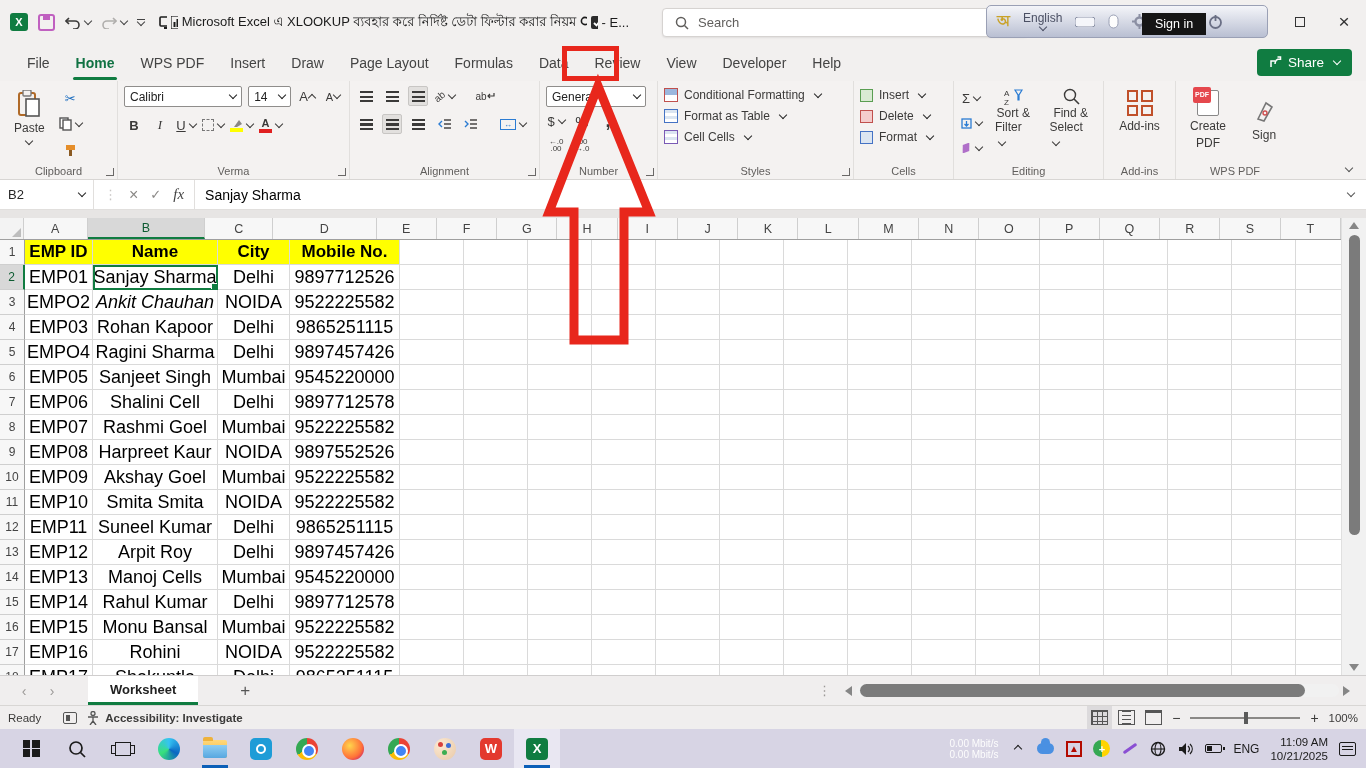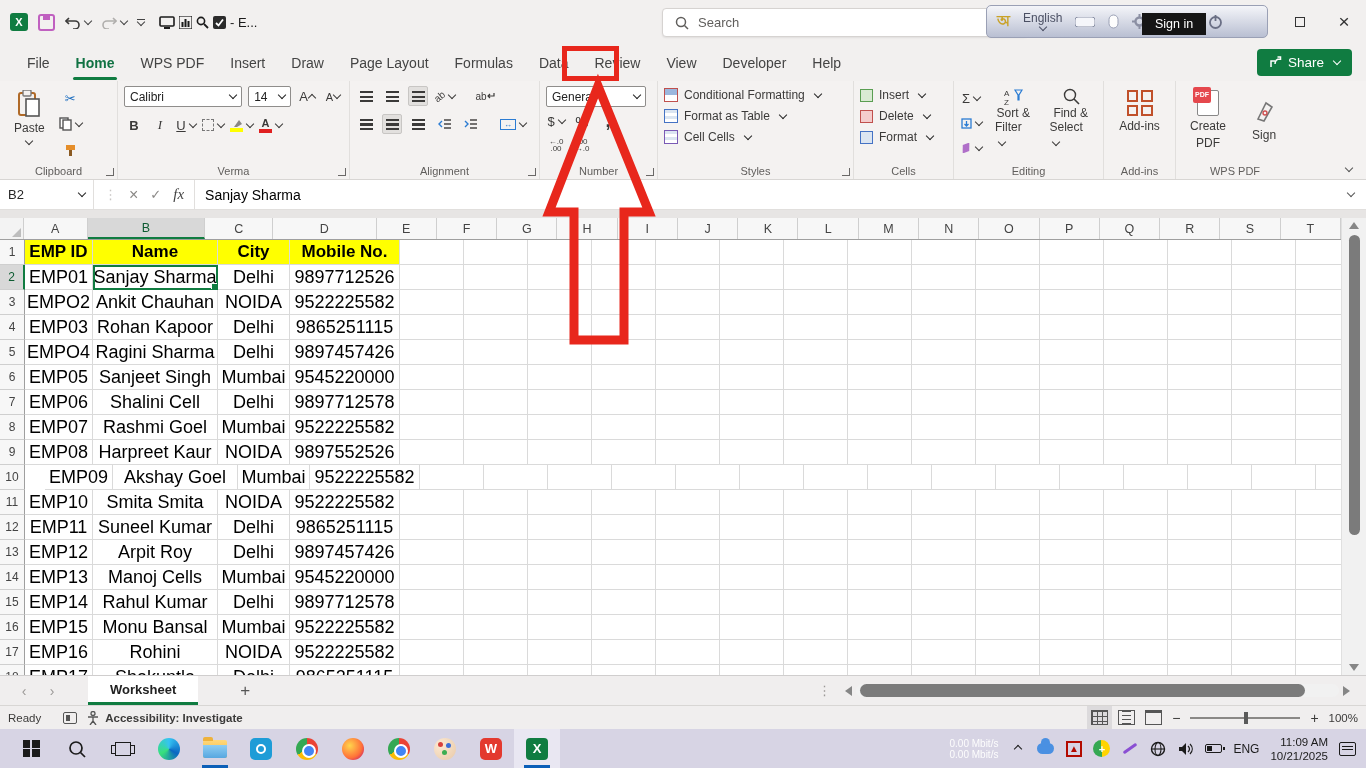--- a/index.html
+++ b/index.html
@@ -199,20 +199,21 @@
     <svg width="16" height="13">
         <rect x="1" y="1" width="14" height="9" rx="1" fill="none" stroke="#1b1b1b" stroke-width="1.6"></rect>
         <rect x="5" y="11" width="6" height="2" fill="#1b1b1b"></rect>
       </svg>
     <svg width="13" height="13">
         <rect x="0" y="0" width="13" height="13" fill="none" stroke="#1b1b1b" stroke-width="1.2"></rect>
         <rect x="2.5" y="6" width="2" height="5" fill="#1b1b1b"></rect>
         <rect x="5.5" y="3" width="2" height="8" fill="#1b1b1b"></rect>
         <rect x="8.5" y="5" width="2" height="6" fill="#1b1b1b"></rect>
       </svg>
+    <span>Microsoft Excel এ XLOOKUP ব্যবহার করে নির্দিষ্ট ডেটা ফিল্টার করার নিয়ম</span>
     <svg width="13" height="13">
         <circle cx="5" cy="5" r="3.6" fill="none" stroke="#1b1b1b" stroke-width="1.6"></circle>
         <line x1="8" y1="8" x2="12" y2="12" stroke="#1b1b1b" stroke-width="1.8"></line>
       </svg>
     <svg width="13" height="13">
         <rect x="0" y="0" width="13" height="13" rx="2" fill="#2b2b2b"></rect>
         <path d="M3 7 L5.5 9.5 L10 3.5" fill="none" stroke="#fff" stroke-width="1.8"></path>
       </svg>
     <span>- E...</span>
   </div>
@@ -666,21 +667,21 @@
         <div class="cell" style="width: 64px;"></div>
         <div class="cell" style="width: 64px;"></div>
         <div class="cell" style="width: 64px;"></div>
         <div class="cell" style="width: 64px;"></div>
         <div class="cell" style="width: 64px;"></div>
         <div class="cell" style="width: 64px;"></div>
       </div>
       <div class="grow">
         <div class="rowhdr">3</div>
         <div class="cell" style="width: 68px;">EMPO2</div>
-        <div class="cell" style="width: 125px;">Ankit Chauhan</div>
+        <div class="cell" style="width: 125px; font-style: italic;">Ankit Chauhan</div>
         <div class="cell" style="width: 72px;">NOIDA</div>
         <div class="cell" style="width: 110px;">9522225582</div>
         <div class="cell" style="width: 64px;"></div>
         <div class="cell" style="width: 64px;"></div>
         <div class="cell" style="width: 64px;"></div>
         <div class="cell" style="width: 64px;"></div>
         <div class="cell" style="width: 64px;"></div>
         <div class="cell" style="width: 64px;"></div>
         <div class="cell" style="width: 64px;"></div>
         <div class="cell" style="width: 64px;"></div>
@@ -819,21 +820,21 @@
         <div class="cell" style="width: 64px;"></div>
         <div class="cell" style="width: 64px;"></div>
         <div class="cell" style="width: 64px;"></div>
         <div class="cell" style="width: 64px;"></div>
         <div class="cell" style="width: 64px;"></div>
         <div class="cell" style="width: 64px;"></div>
         <div class="cell" style="width: 64px;"></div>
       </div>
       <div class="grow">
         <div class="rowhdr">10</div>
-        <div class="cell" style="width: 68px; margin-left: 20px;">EMP09</div>
+        <div class="cell" style="width: 68px;">EMP09</div>
         <div class="cell" style="width: 125px;">Akshay Goel</div>
         <div class="cell" style="width: 72px;">Mumbai</div>
         <div class="cell" style="width: 110px;">9522225582</div>
         <div class="cell" style="width: 64px;"></div>
         <div class="cell" style="width: 64px;"></div>
         <div class="cell" style="width: 64px;"></div>
         <div class="cell" style="width: 64px;"></div>
         <div class="cell" style="width: 64px;"></div>
         <div class="cell" style="width: 64px;"></div>
         <div class="cell" style="width: 64px;"></div>

